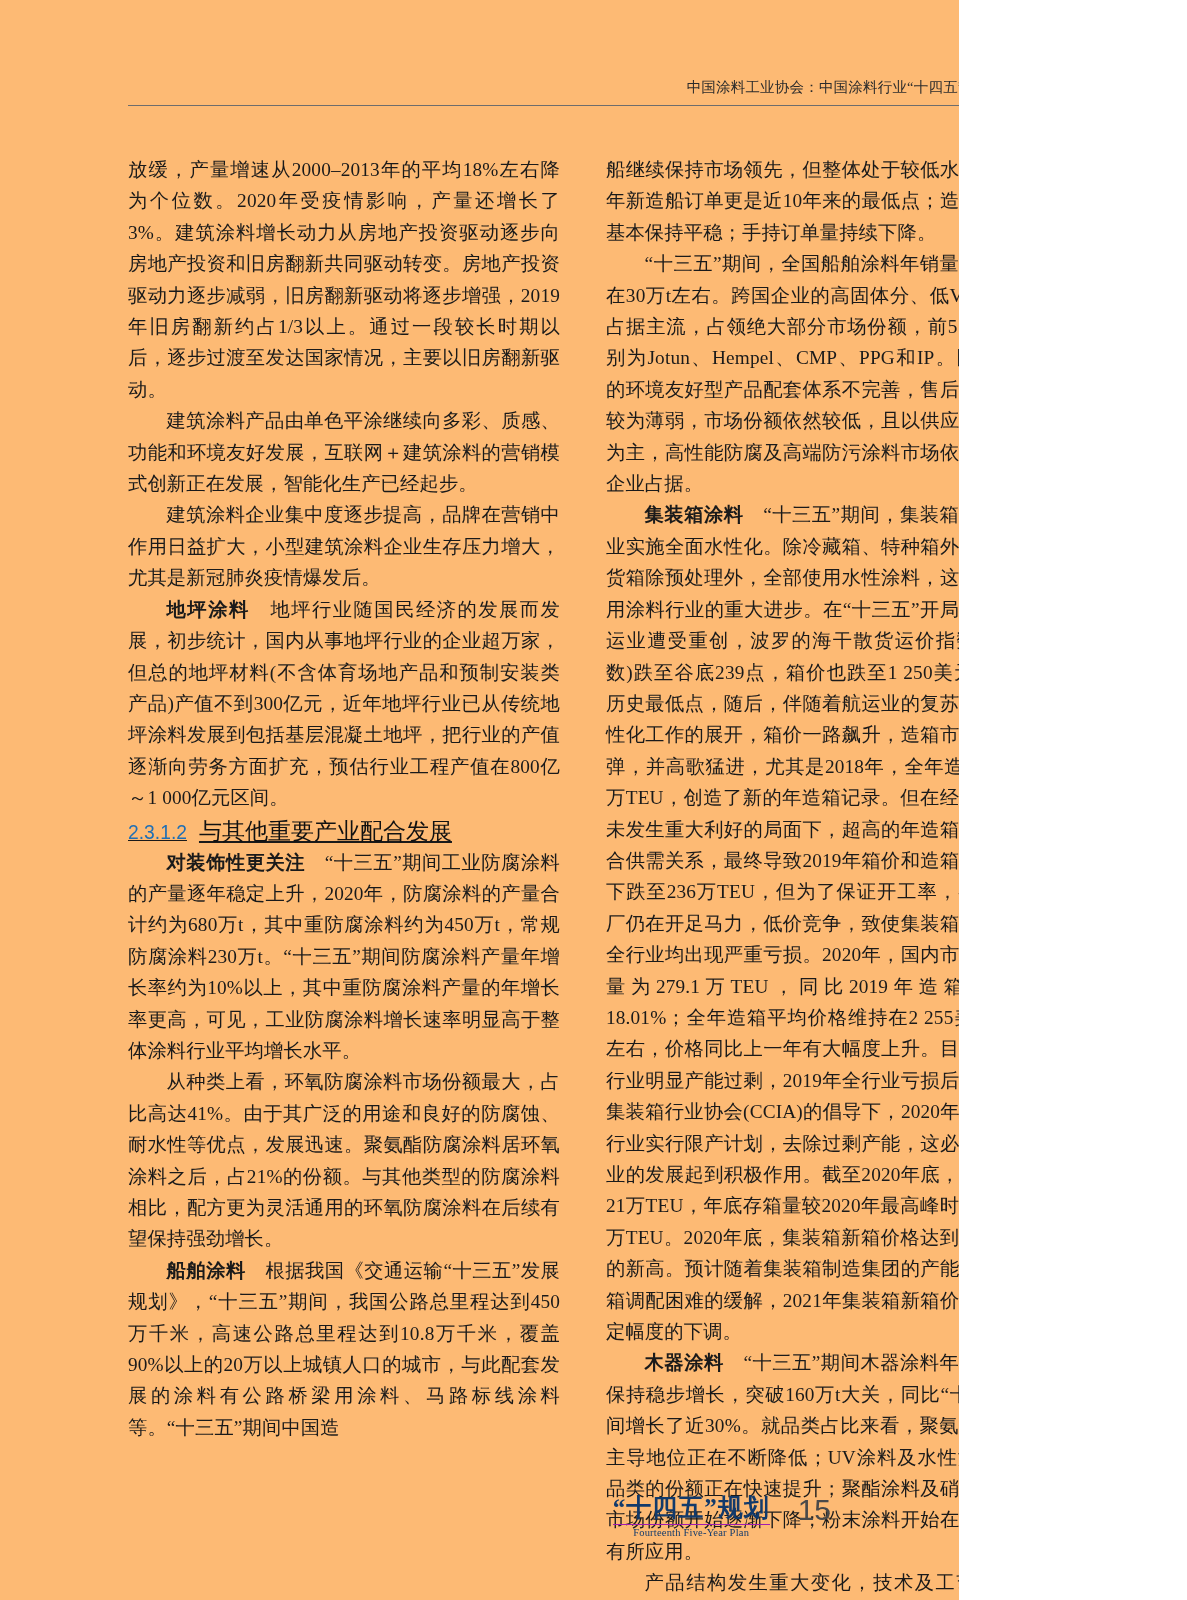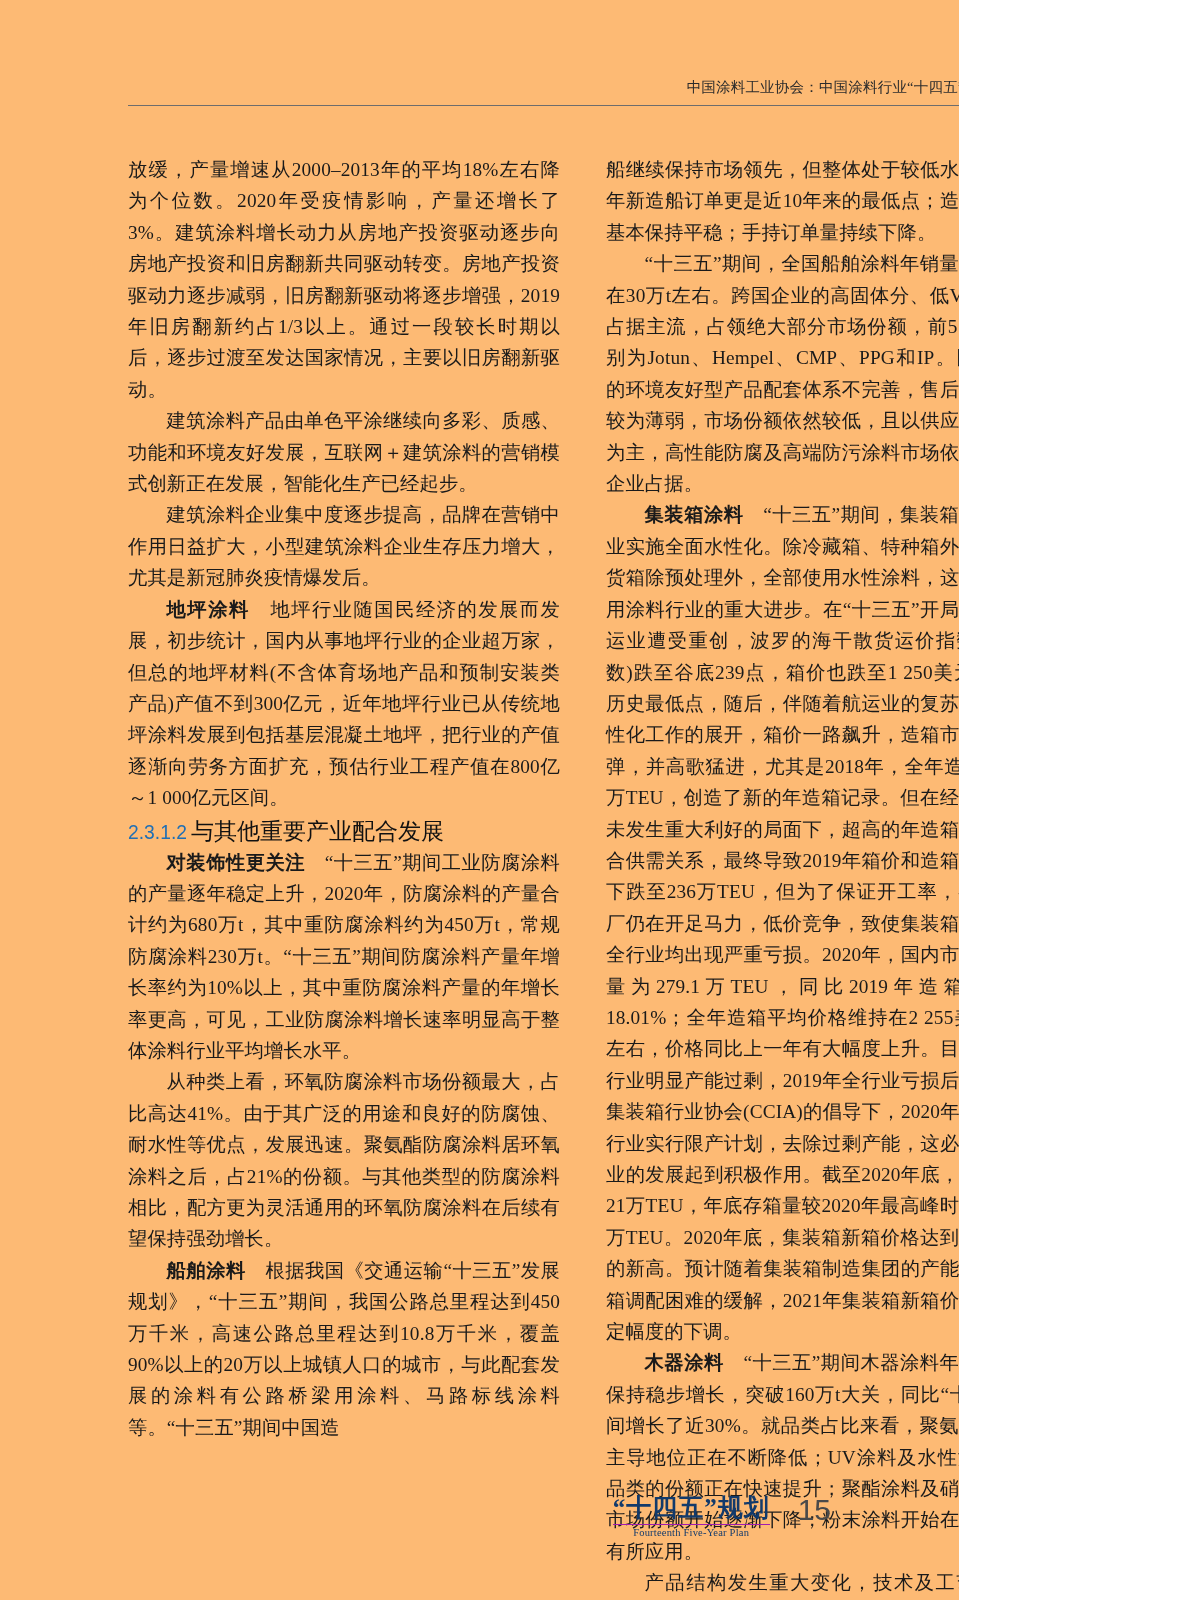--- a/index.html
+++ b/index.html
@@ -63,22 +63,23 @@
   p.noind {
     text-indent: 0;
   }
   b.lead {
     font-weight: bold;
   }
   
   .heading-num {
     display: flex;
     align-items: baseline;
-    gap: 4px;
+    gap: 12px;
     margin: 2px 0 0 0;
+    text-decoration: underline;
   }
   .heading-num .num {
     color: #1f6fb5;
     font-size: 19.3px;
     font-family: "Liberation Sans", sans-serif;
     font-weight: normal;
     white-space: nowrap;
   }
   .heading-num .txt {
     font-size: 23px;

